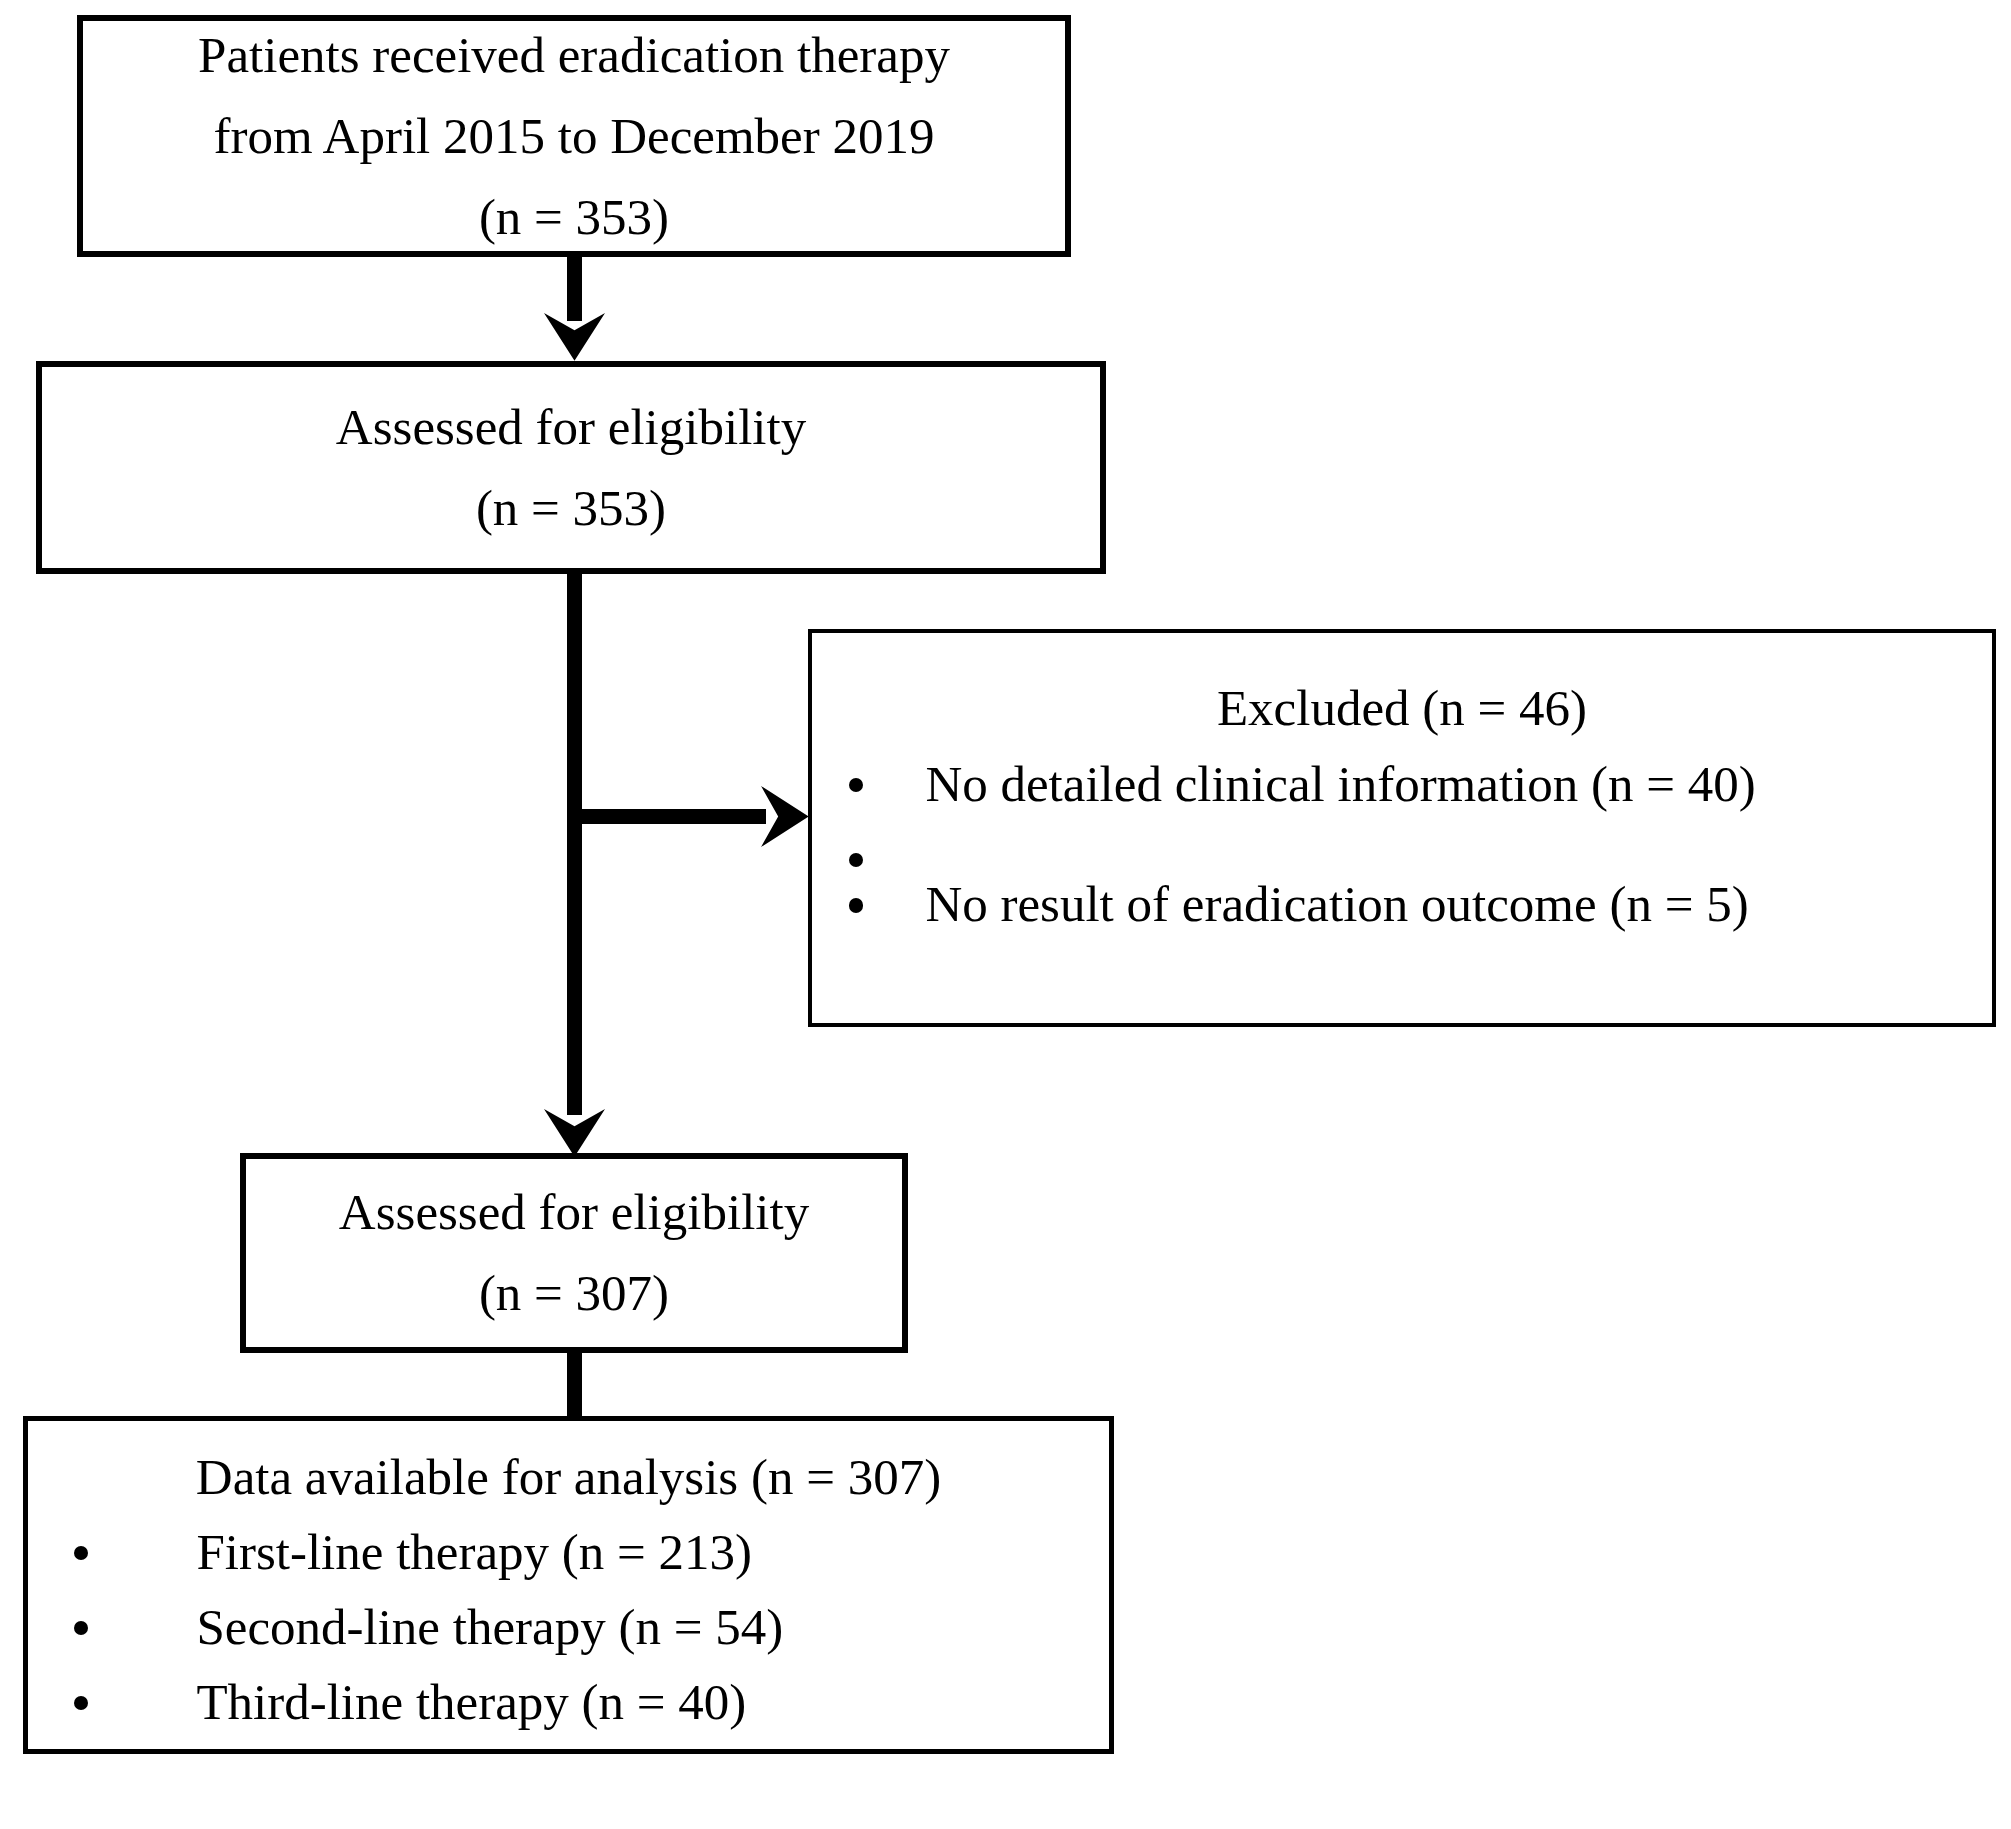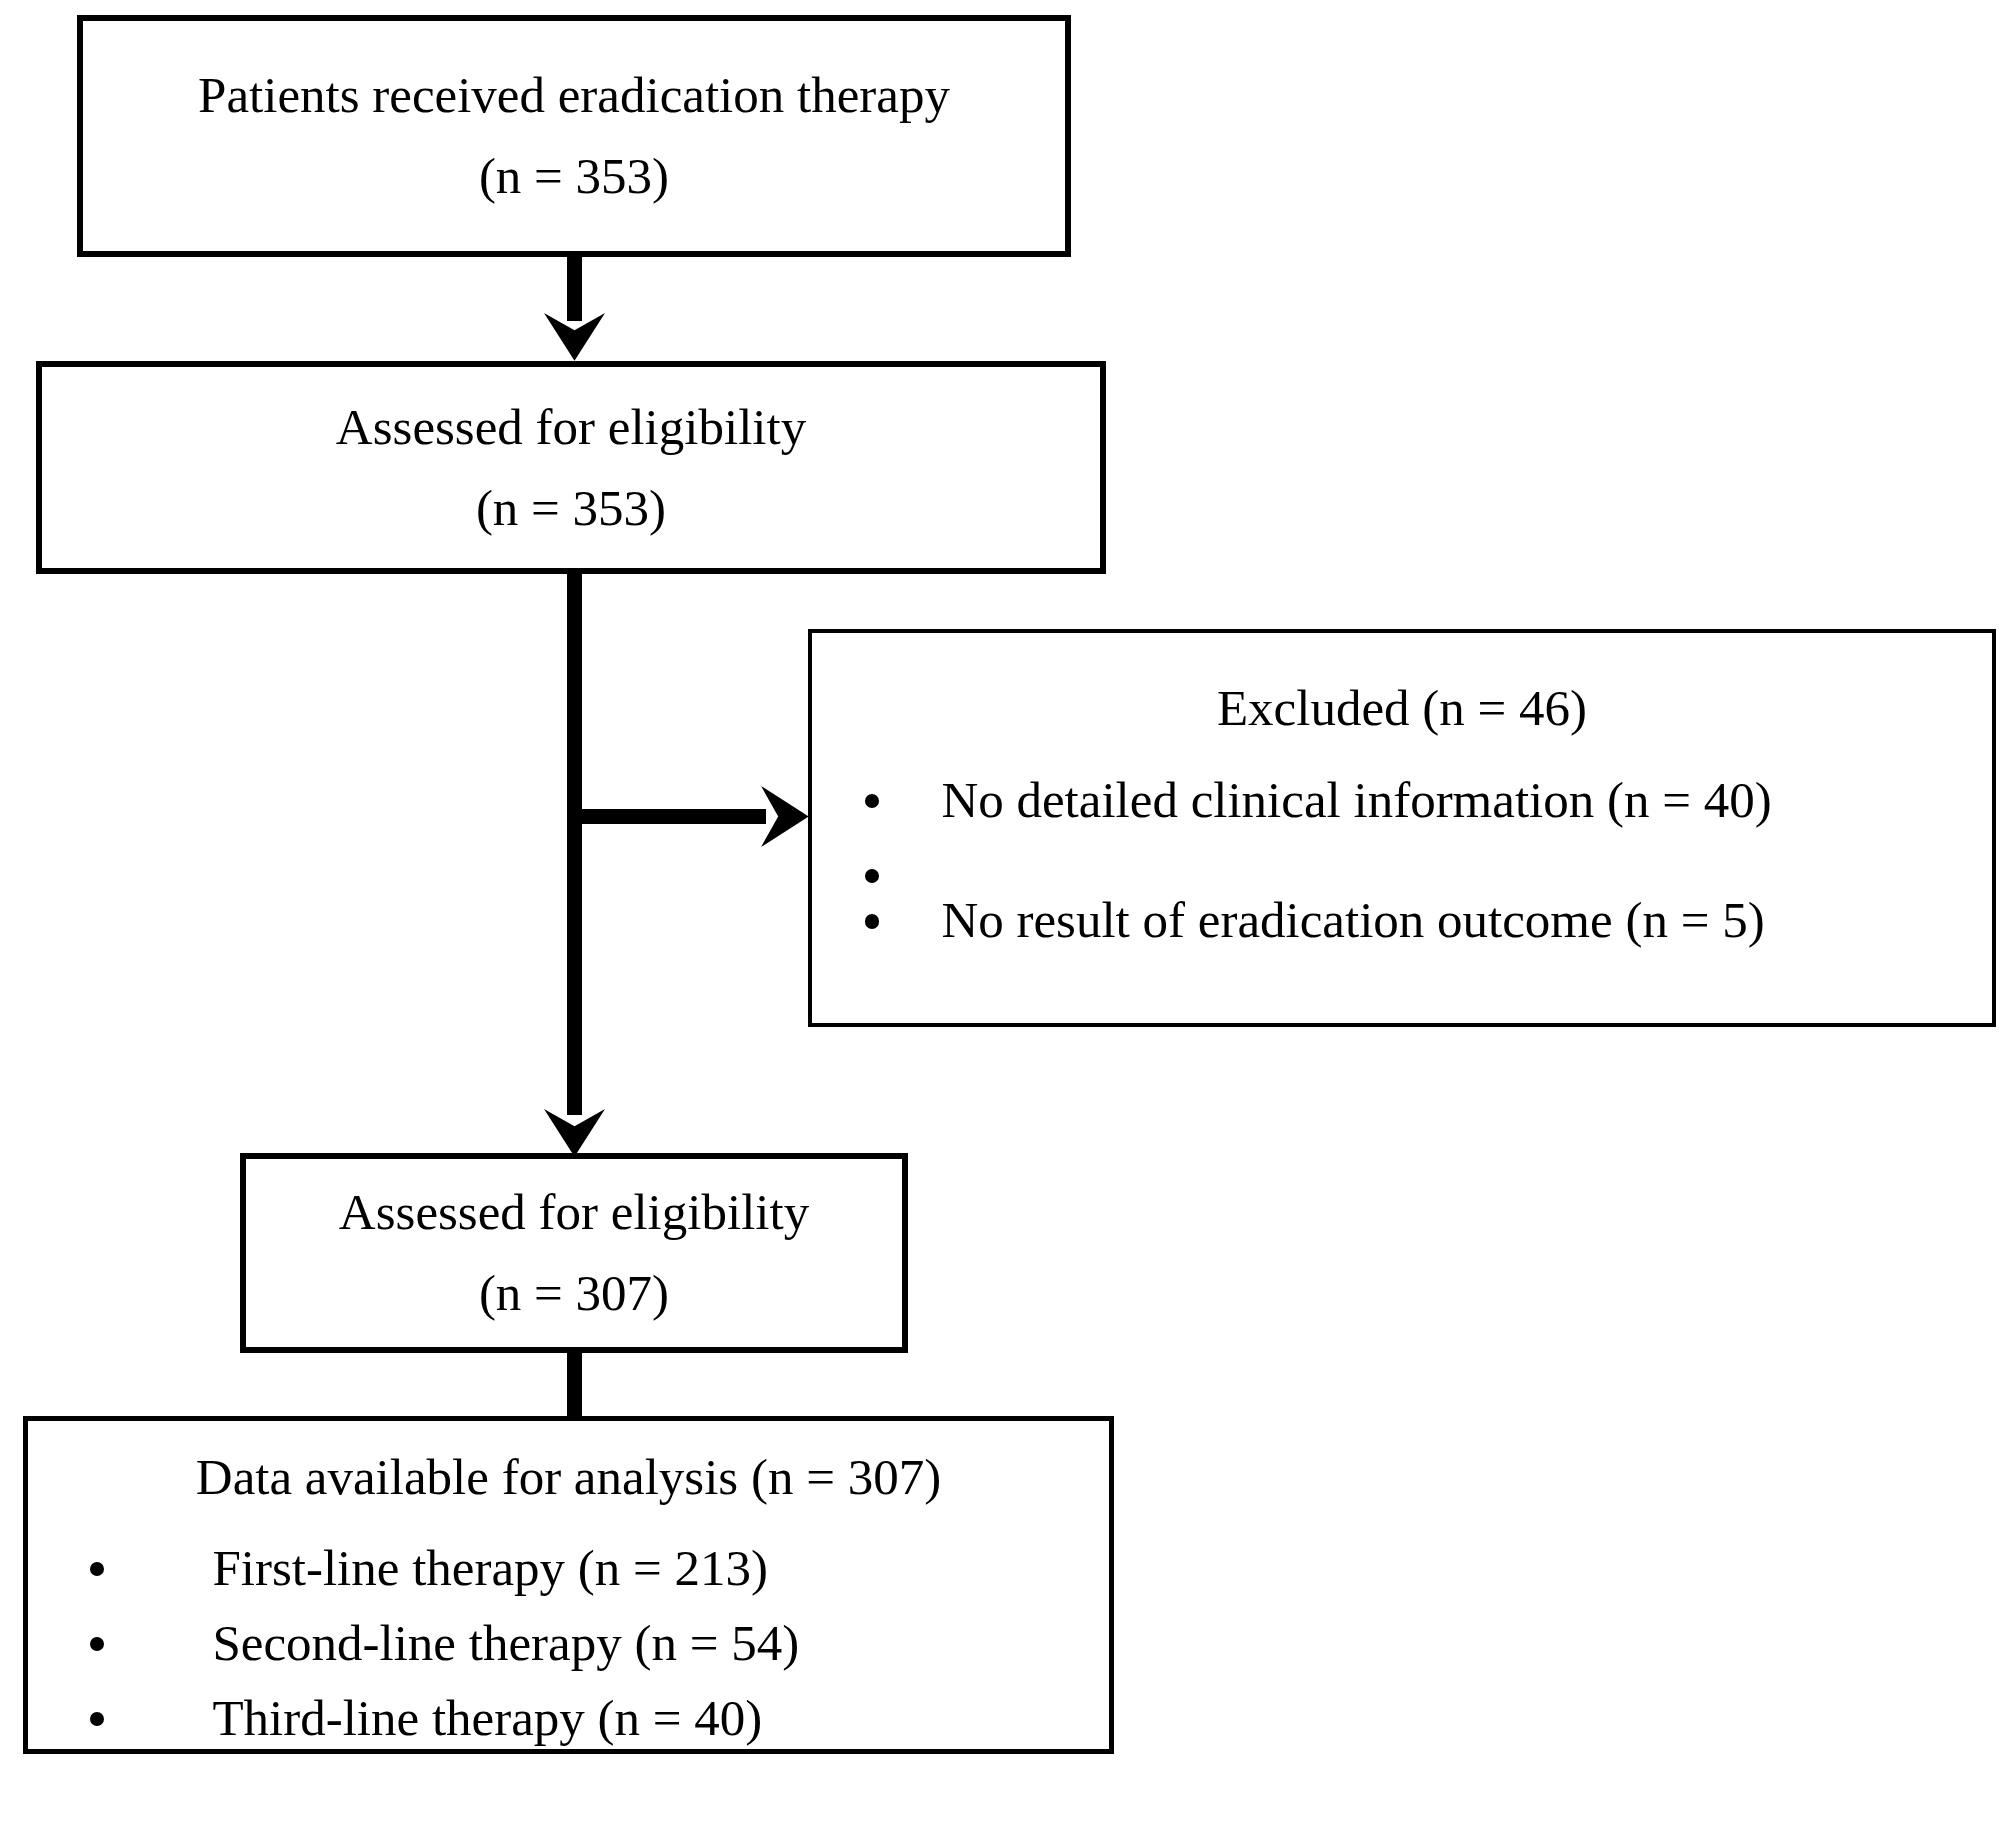--- a/index.html
+++ b/index.html
@@ -31,21 +31,21 @@
   #box-assessed1{left:36px;top:361px;width:1070px;height:213px;}
   
   #box-excluded{left:808px;top:629px;width:1188px;height:398px;border-width:4.8px;padding-top:37px;}
   #box-excluded .ex-title{line-height:77px;text-align:center;white-space:nowrap;}
   
   #box-assessed2{left:240px;top:1153px;width:668px;height:200px;}
   
   #box-analysis{left:23px;top:1416px;width:1091px;height:338px;border-width:5.8px;padding-top:19px;}
   #box-analysis .an-title{line-height:75px;text-align:center;white-space:nowrap;}
 
-  ul.flow-list{list-style:none;margin:16px;padding:0;}
+  ul.flow-list{list-style:none;margin:0;padding:0;}
   ul.flow-list li{display:flex;align-items:flex-start;line-height:75px;}
   .dot{
     flex:0 0 auto;
     width:14.4px;height:14.4px;border-radius:50%;
     background:#000000;
     margin-top:31px;
   }
   #box-excluded .dot{margin-left:37px;}
   #box-excluded .li-text{margin-left:62px;padding-right:24px;}
   #box-analysis .dot{margin-left:46px;}
@@ -63,20 +63,21 @@
   #head-branch{left:755px;top:786px;}
   #head-3{left:544px;top:1428px;}
 </style>
 </head>
 <body>
 
 <div class="canvas">
 
   <div class="box center-box" id="box-enrollment">
     <div class="bline">Patients received eradication therapy</div>
+    <div class="bline">from April 2015 to December 2019</div>
     <div class="bline">(n = 353)</div>
   </div>
 
   <div class="stem" id="stem-1"></div>
   <div class="head" id="head-1">
     <svg width="61" height="54" viewBox="0 0 64 56">
         <polygon points="32,56 0,6 32,24 64,6" fill="#000000"></polygon>
       </svg>
   </div>
 

